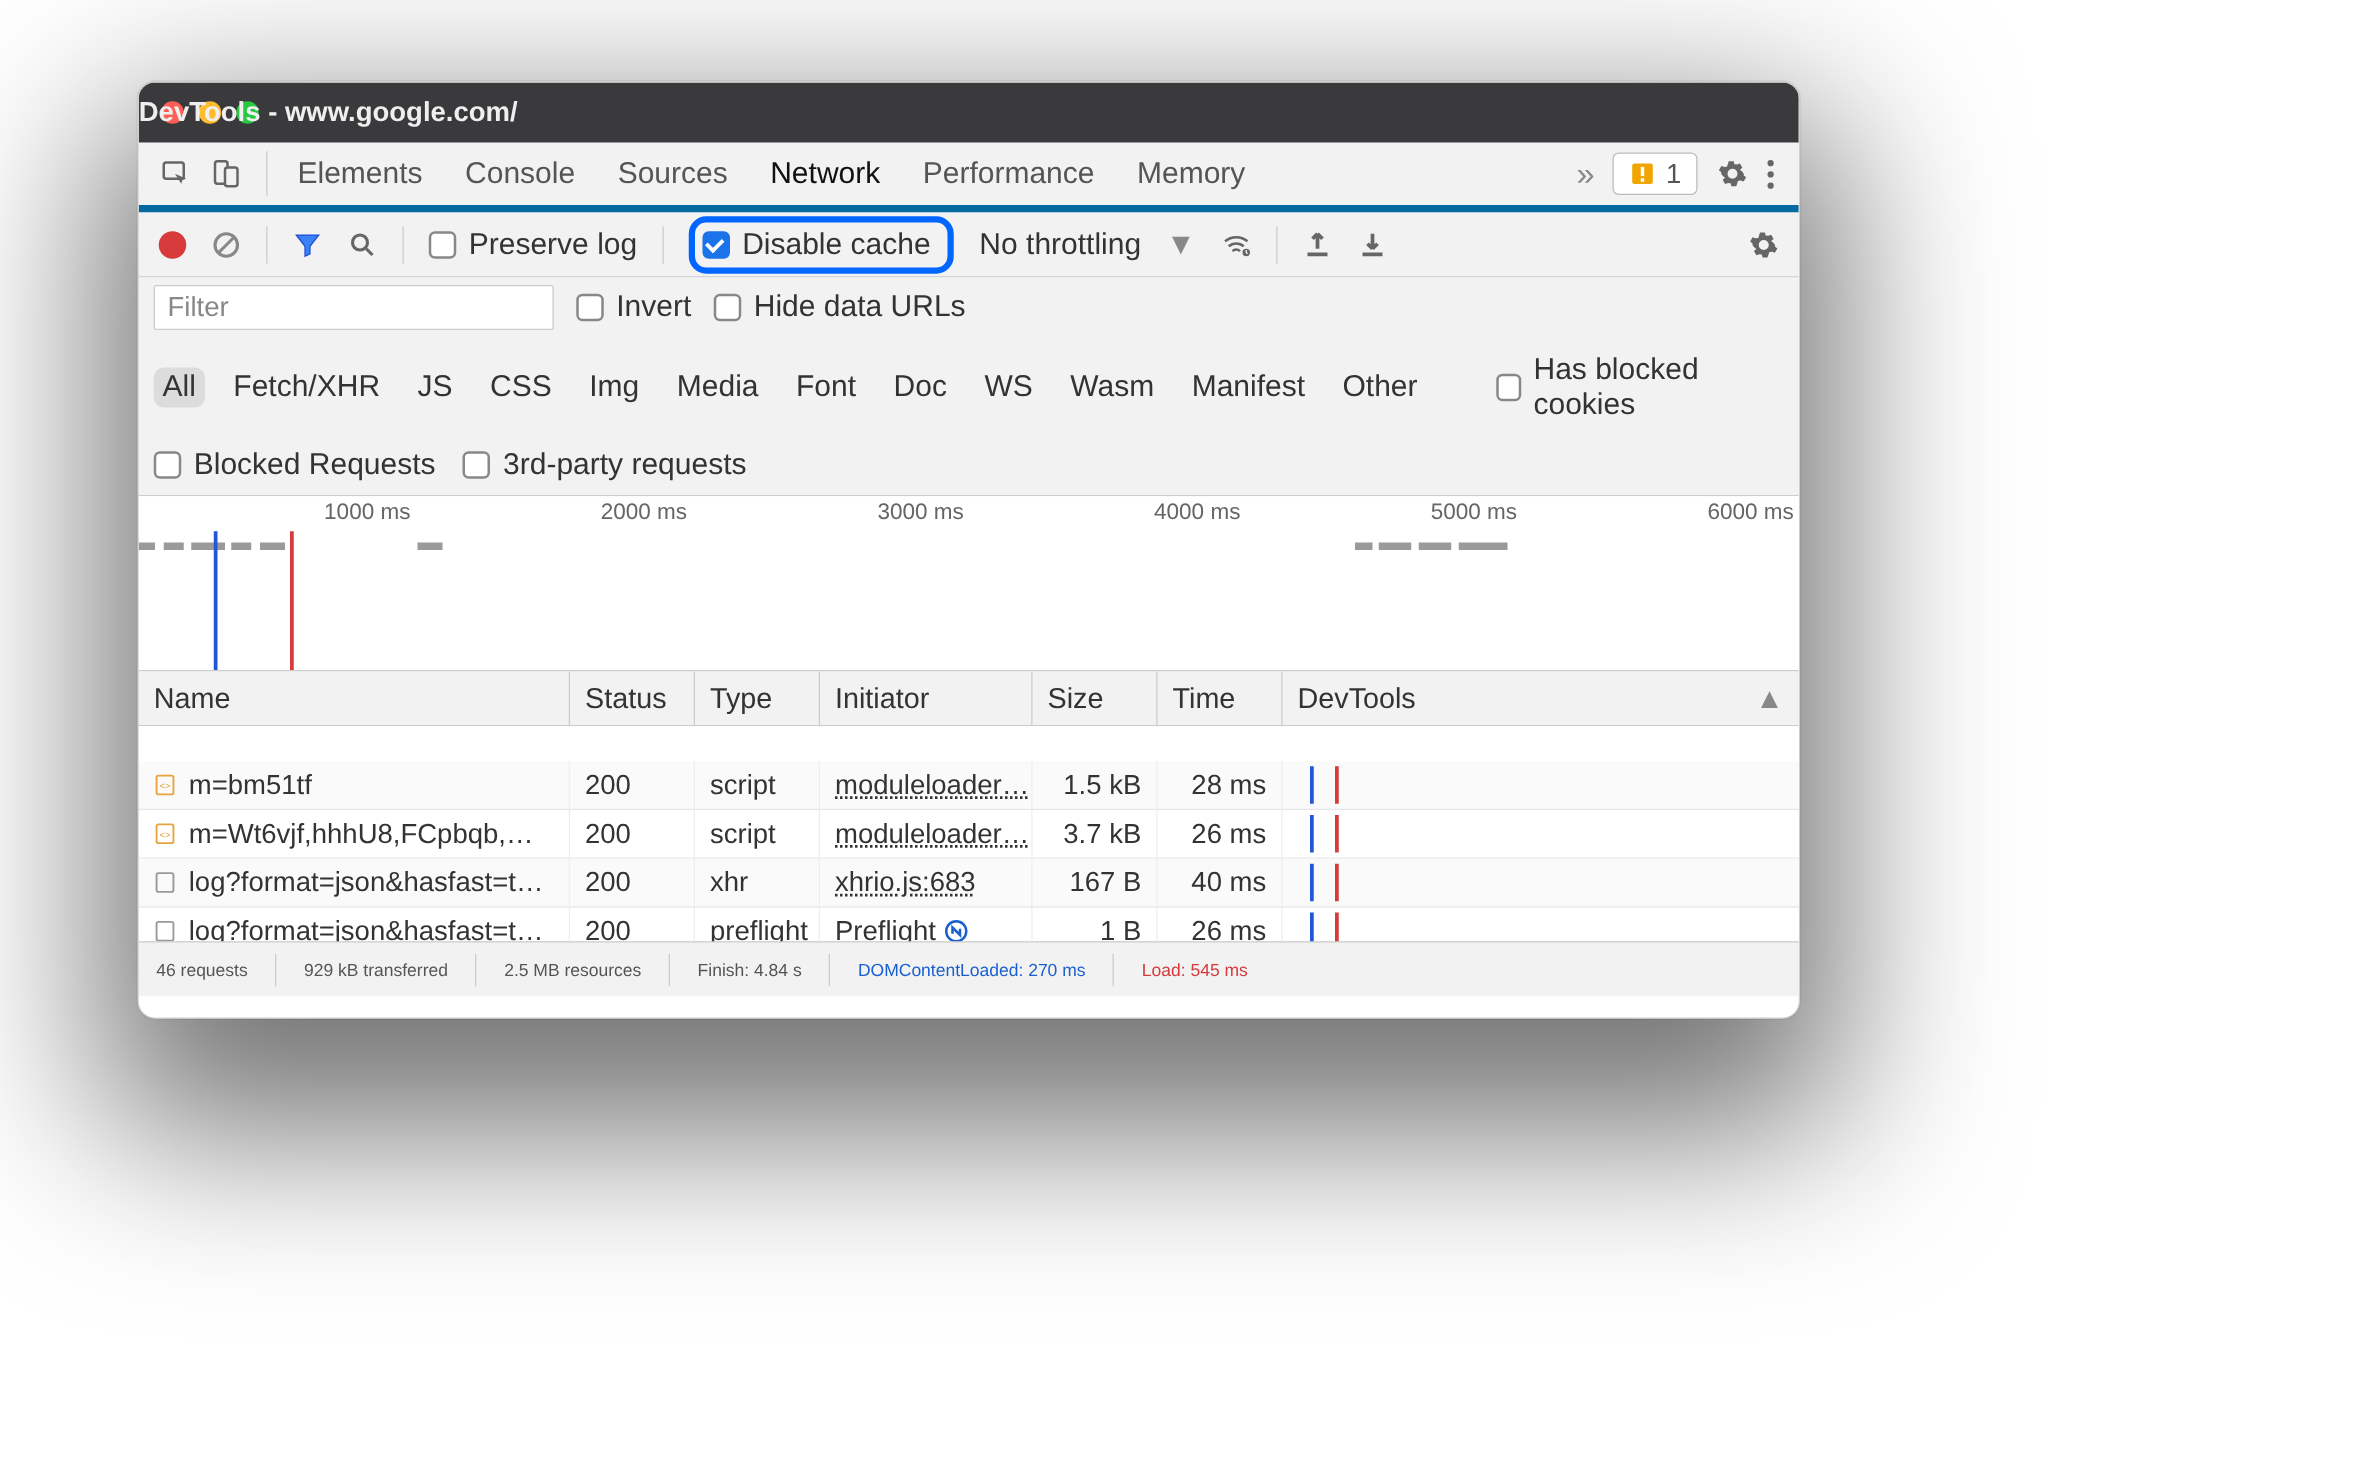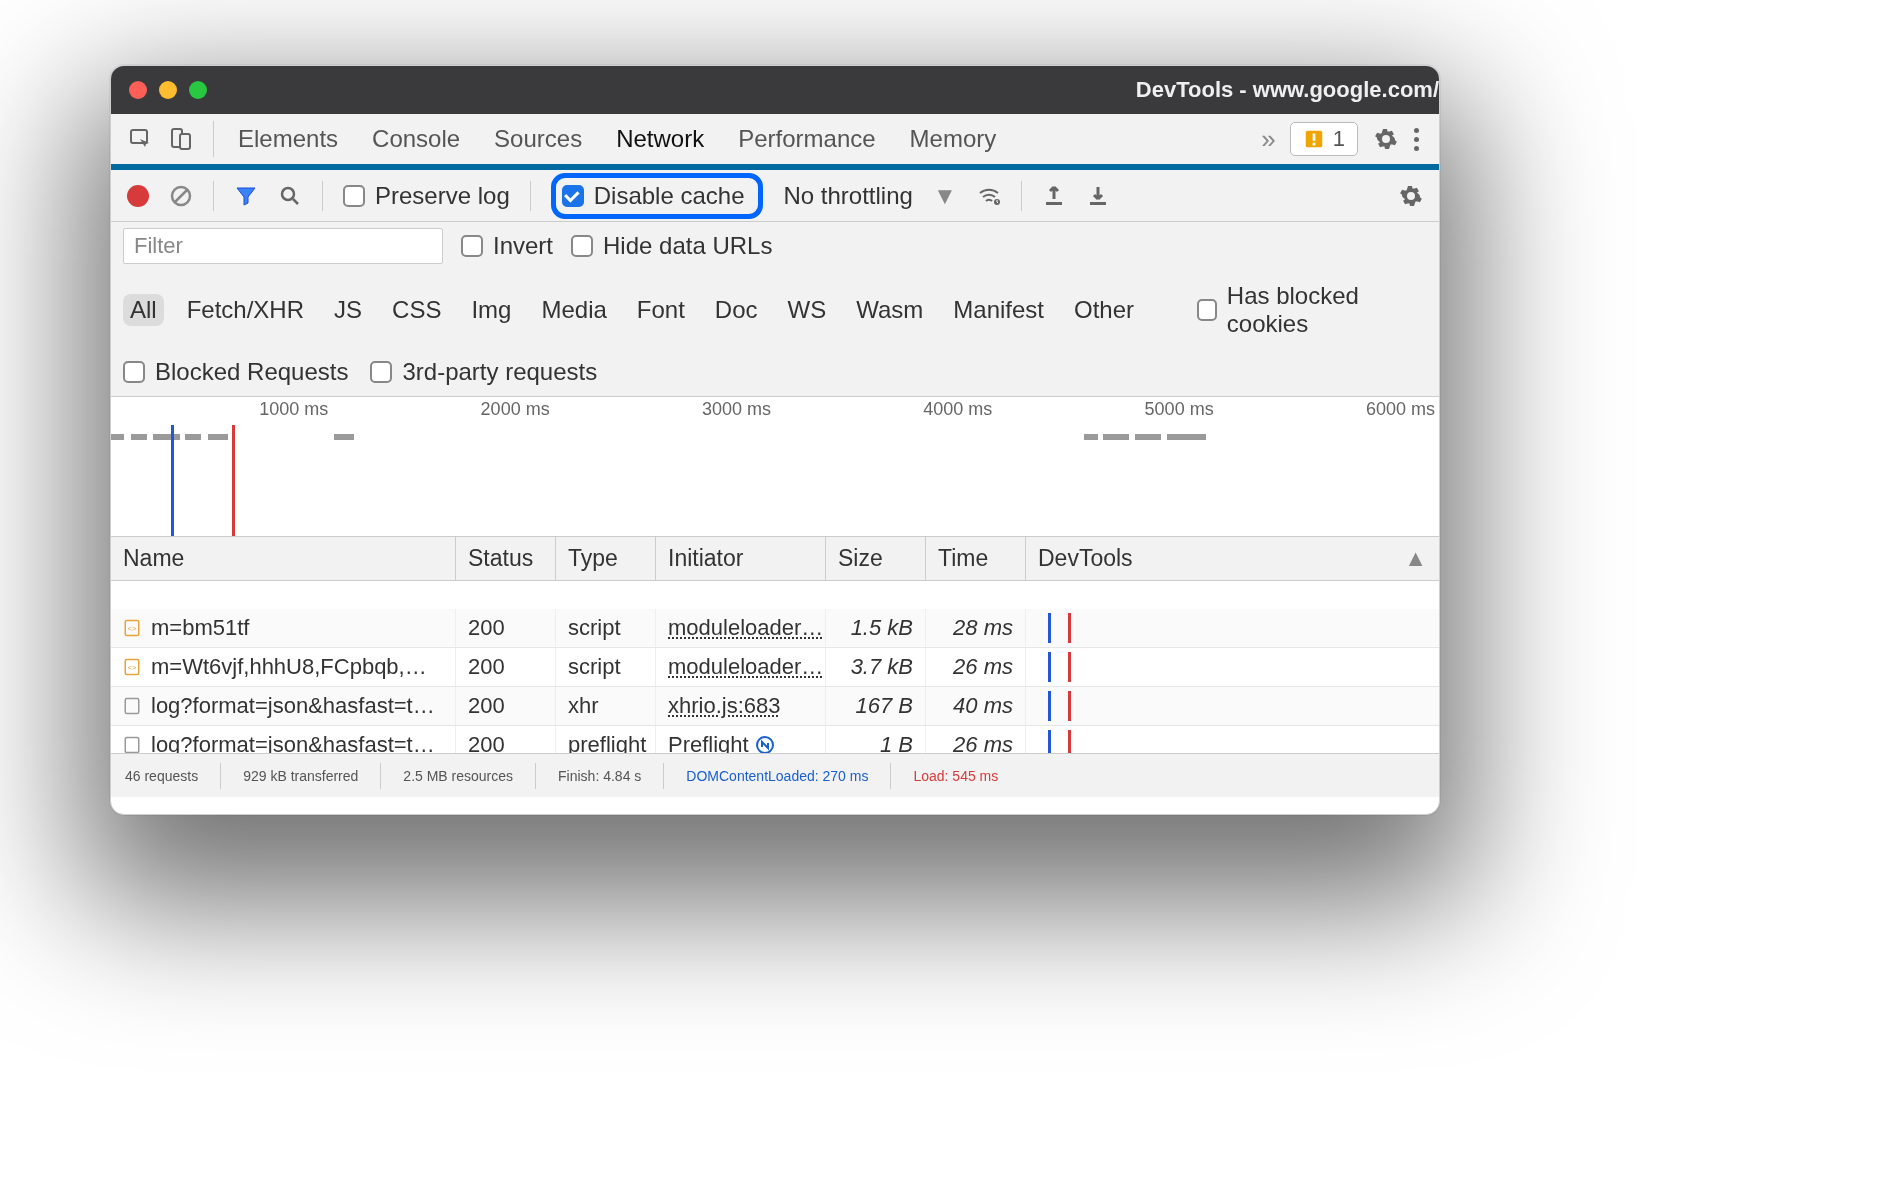--- a/index.html
+++ b/index.html
@@ -10,21 +10,21 @@
     border-radius: 14px; overflow: hidden; background: #fff;
     border: 1px solid #cfcfcf;
     box-shadow: 0 60px 140px 30px rgba(0,0,0,.55), 0 0 0 1px rgba(0,0,0,.05);
   }
   .titlebar { height: 48px; background: #3a3a3d; display: flex; align-items: center; color: #efefef; font-weight: 600; position: relative; }
   .traffic { display: flex; gap: 12px; padding-left: 18px; }
   .dot { width: 18px; height: 18px; border-radius: 50%; }
   .dot.red { background: #ff5f57; }
   .dot.yellow { background: #febc2e; }
   .dot.green { background: #28c840; }
-  .title { position: absolute; left: 0; right: 0; text-align: right; font-size: 22px; }
+  .title { position: absolute; left: 0; right: 0; text-align: left; font-size: 22px; }
 
   .tabstrip {
     height: 56px; display: flex; align-items: center; gap: 0; background: #f2f2f2;
     border-bottom: 6px solid #0369a1; padding: 0 8px; font-size: 24px; color: #555;
   }
   .ts-left { display: flex; align-items: center; gap: 16px; padding: 0 10px; }
   .ts-divider { width: 1px; height: 36px; background: #ccc; margin: 0 10px; }
   .tabs { display: flex; align-items: center; gap: 34px; padding-left: 14px; flex: 1; }
   .tabs .tab { cursor: pointer; }
   .tabs .tab.active { color: #111; font-weight: 500; }
@@ -78,21 +78,21 @@
   }
   .table-head div { padding:8px 12px; border-right:1px solid #ccc; display:flex; align-items:center; justify-content:flex-start; }
   .table-head div:last-child { border-right:none; justify-content:space-between; }
   .table-body .row {
     display:grid; grid-template-columns: 345px 100px 100px 170px 100px 100px 1fr;
     border-bottom:1px solid #e6e6e6; font-size:22px;
   }
   .table-body .row:nth-child(odd){ background:#fafafa; }
   .table-body .row > div { padding:6px 12px; border-right:1px solid #eee; white-space:nowrap; overflow:hidden; text-overflow:ellipsis; display:flex; align-items:center; }
   .table-body .row > div:last-child { border-right:none; position:relative; }
-  .table-body .row .num { justify-content:flex-end;font-style:italic; }
+  .table-body .row .num { justify-content:flex-end; }
   .initiator a { color:#333; text-decoration: underline dotted; }
   .wf-line { position:absolute; top:4px; bottom:4px; width:3px; }
   .file-ico { width:18px; height:22px; margin-right:10px; display:inline-flex; align-items:center; justify-content:center; }
 
   .statusbar {
     height:44px; display:flex; align-items:center; gap:22px; padding:0 14px;
     background:#f2f2f2; border-top:1px solid #ccc; font-size:14px; color:#555;
   }
   .statusbar .sep { width:1px; height:26px; background:#ccc; }
   .stat-blue { color:#1a5fd0; }

